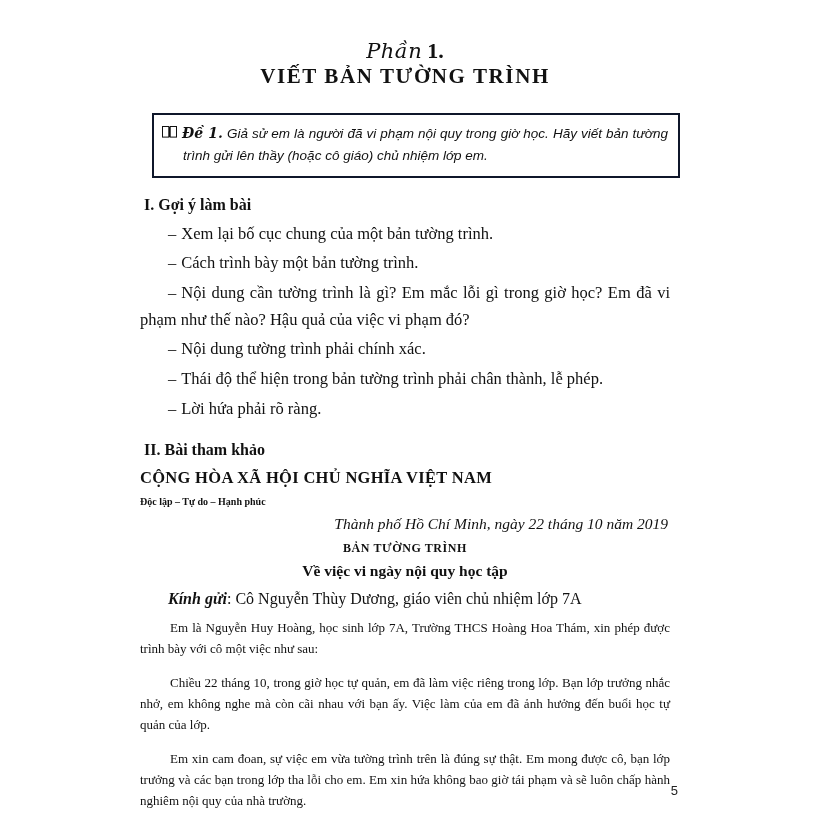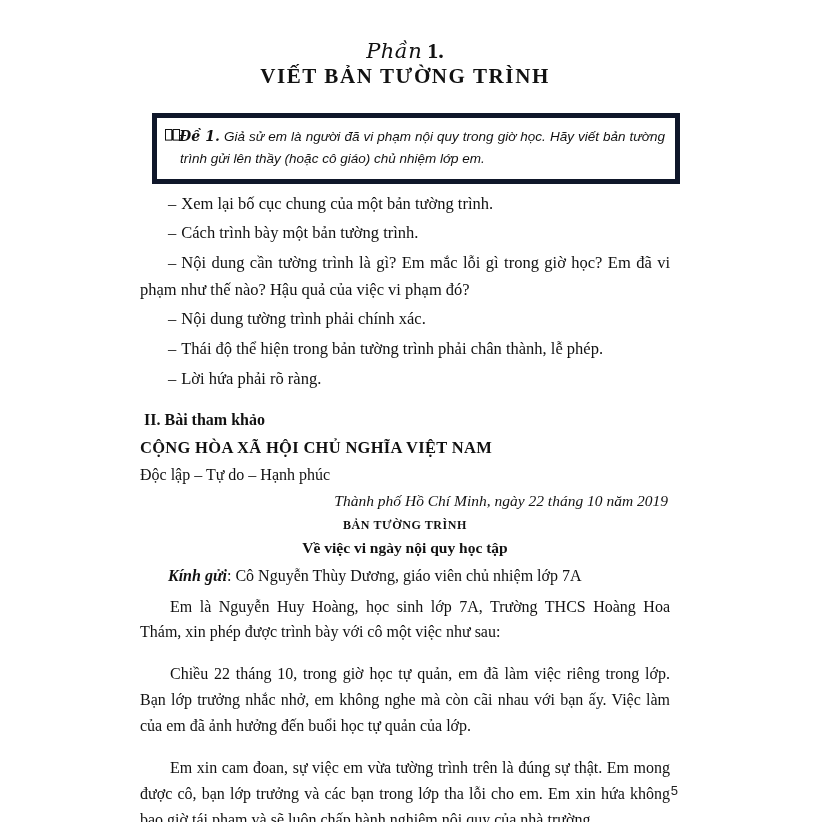--- a/index.html
+++ b/index.html
@@ -46,24 +46,25 @@
     font-weight: bold;
     font-size: 21px;
     letter-spacing: 1.6px;
   }
 
   
   .prompt-box {
     margin-top: 24px;
     margin-left: 12px;
     margin-right: -10px;
-    border: 5px solid #0f172a;
+    border: 2px solid #0f172a;
     padding: 7px 10px 8px 8px;
     display: flex;
     align-items: flex-start;
+    gap: 6px;
   }
   .book-icon {
     flex: 0 0 auto;
     margin-top: 3px;
     line-height: 1;
   }
   .prompt-text {
     font-family: "Liberation Sans", "DejaVu Sans", sans-serif;
     font-style: italic;
     font-size: 13.5px;
@@ -106,22 +107,22 @@
   .ref-doc {
     margin-top: 9px;
   }
   .national-title {
     font-weight: bold;
     font-size: 16.5px;
     letter-spacing: 0.3px;
     margin-top: 4px;
   }
   .motto {
-    font-weight: normal;
-    font-size: 16px;
+    font-weight: bold;
+    font-size: 10px;
     margin-top: 8px;
   }
   .dateline {
     font-style: italic;
     font-size: 15.5px;
     text-align: right;
     margin-top: 8px;
     padding-right: 2px;
   }
   .doc-title {
@@ -140,21 +141,21 @@
   .recipient {
     font-size: 16px;
     margin-top: 10px;
     margin-left: 28px;
   }
   .recipient .lbl {
     font-style: italic;
     font-weight: bold;
   }
   .body-par {
-    font-size: 16px;
+    font-size: 13px;
     line-height: 1.62;
     text-align: justify;
     text-indent: 30px;
     margin-top: 9px;
   }
 
   
   .page-number {
     position: absolute;
     right: 144px;
@@ -181,20 +182,21 @@
         <rect x="8.2" y="0.5" width="6.3" height="10.6" fill="none" stroke="#111" stroke-width="1"></rect>
         <line x1="7.5" y1="1" x2="7.5" y2="11" stroke="#111" stroke-width="1"></line>
       </svg>
     </span>
     <div class="prompt-text">
       <span class="prompt-label">Đề 1.</span>
       <span>Giả sử em là người đã vi phạm nội quy trong giờ học. Hãy viết bản tường trình gửi lên thầy (hoặc cô giáo) chủ nhiệm lớp em.</span>
     </div>
   </div>
 
+  <div class="section-heading">I. Gợi ý làm bài</div>
   <ul class="hint-list">
     <li><span class="dash">–</span><span>Xem lại bố cục chung của một bản tường trình.</span></li>
     <li><span class="dash">–</span><span>Cách trình bày một bản tường trình.</span></li>
     <li><span class="dash">–</span><span>Nội dung cần tường trình là gì? Em mắc lỗi gì trong giờ học? Em đã vi phạm như thế nào? Hậu quả của việc vi phạm đó?</span></li>
     <li><span class="dash">–</span><span>Nội dung tường trình phải chính xác.</span></li>
     <li><span class="dash">–</span><span>Thái độ thể hiện trong bản tường trình phải chân thành, lễ phép.</span></li>
     <li><span class="dash">–</span><span>Lời hứa phải rõ ràng.</span></li>
   </ul>
 
   <div class="section-heading">II. Bài tham khảo</div>

